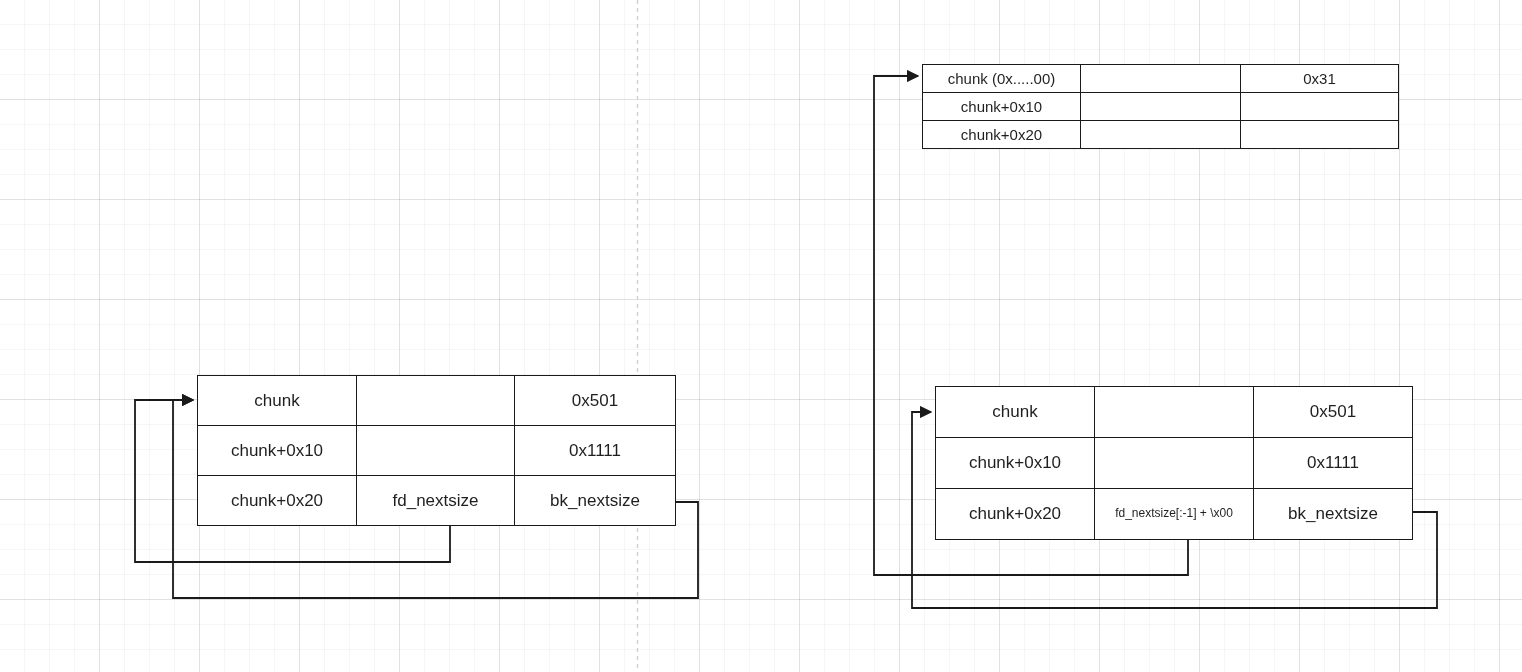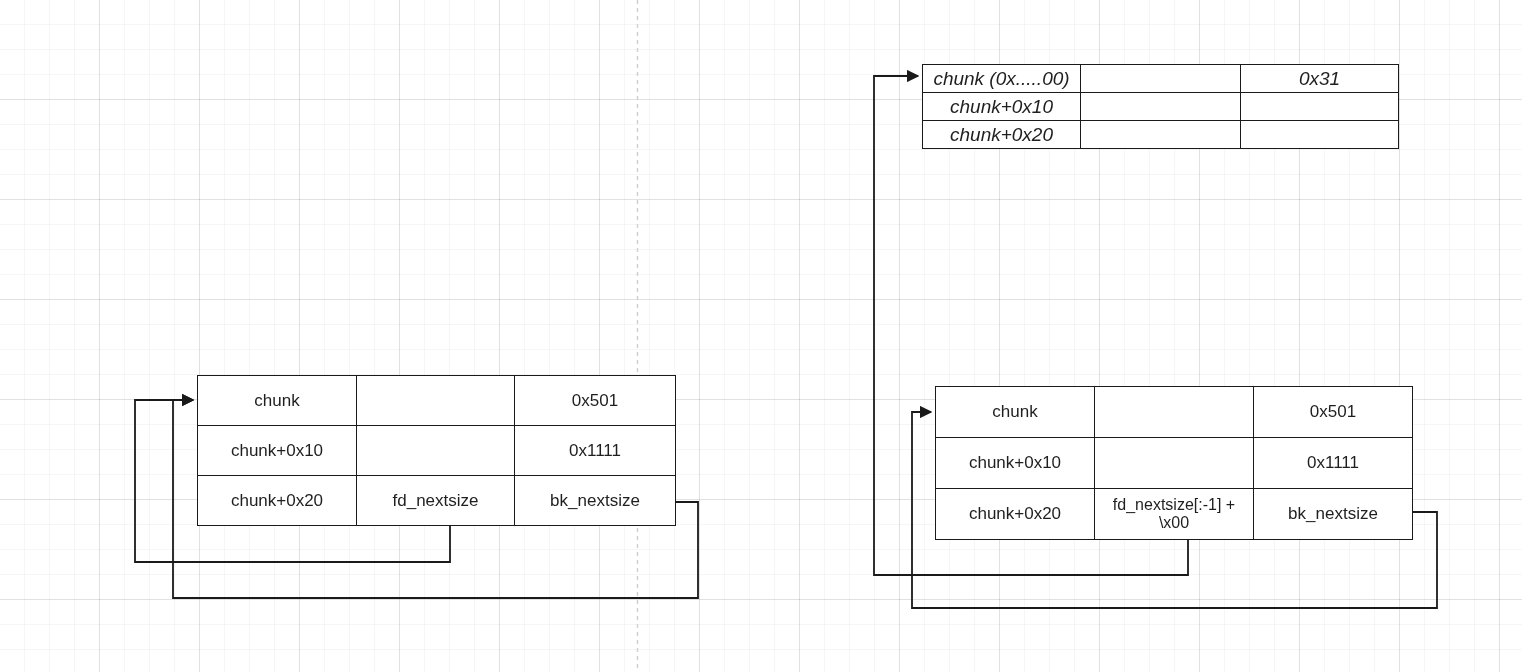--- a/index.html
+++ b/index.html
@@ -48,26 +48,26 @@
     color: #1f1f1f;
     background: #ffffff;
     padding: 0 4px;
     line-height: 1.15;
     font-weight: 400;
   }
   
   #tbl-left { left: 197px; top: 375px; width: 478px; font-size: 17px; }
   #tbl-left td { height: 49px; }
   
-  #tbl-top-right { left: 922px; top: 64px; width: 476px; font-size: 19px; font-style: italic; }
+  #tbl-top-right { left: 922px; top: 64px; width: 476px; font-size: 15px; }
   #tbl-top-right td { height: 27px; }
   
   #tbl-bottom-right { left: 935px; top: 386px; width: 477px; font-size: 17px; }
   #tbl-bottom-right td { height: 50px; }
-  #tbl-bottom-right td.two-line { font-size: 16px; }
+  #tbl-bottom-right td.two-line { font-size: 12px; }
 </style>
 </head>
 <body>
 
 <div id="canvas">
 
   <svg id="wires" viewBox="0 0 1522 672" width="1522" height="672" xmlns="http://www.w3.org/2000/svg">
     <defs>
       <marker id="arrow" viewBox="0 0 10 10" refX="9" refY="5" markerWidth="7" markerHeight="7" orient="auto-start-reverse">
         <path d="M 0 0 L 10 5 L 0 10 z" fill="#1a1a1a"></path>

